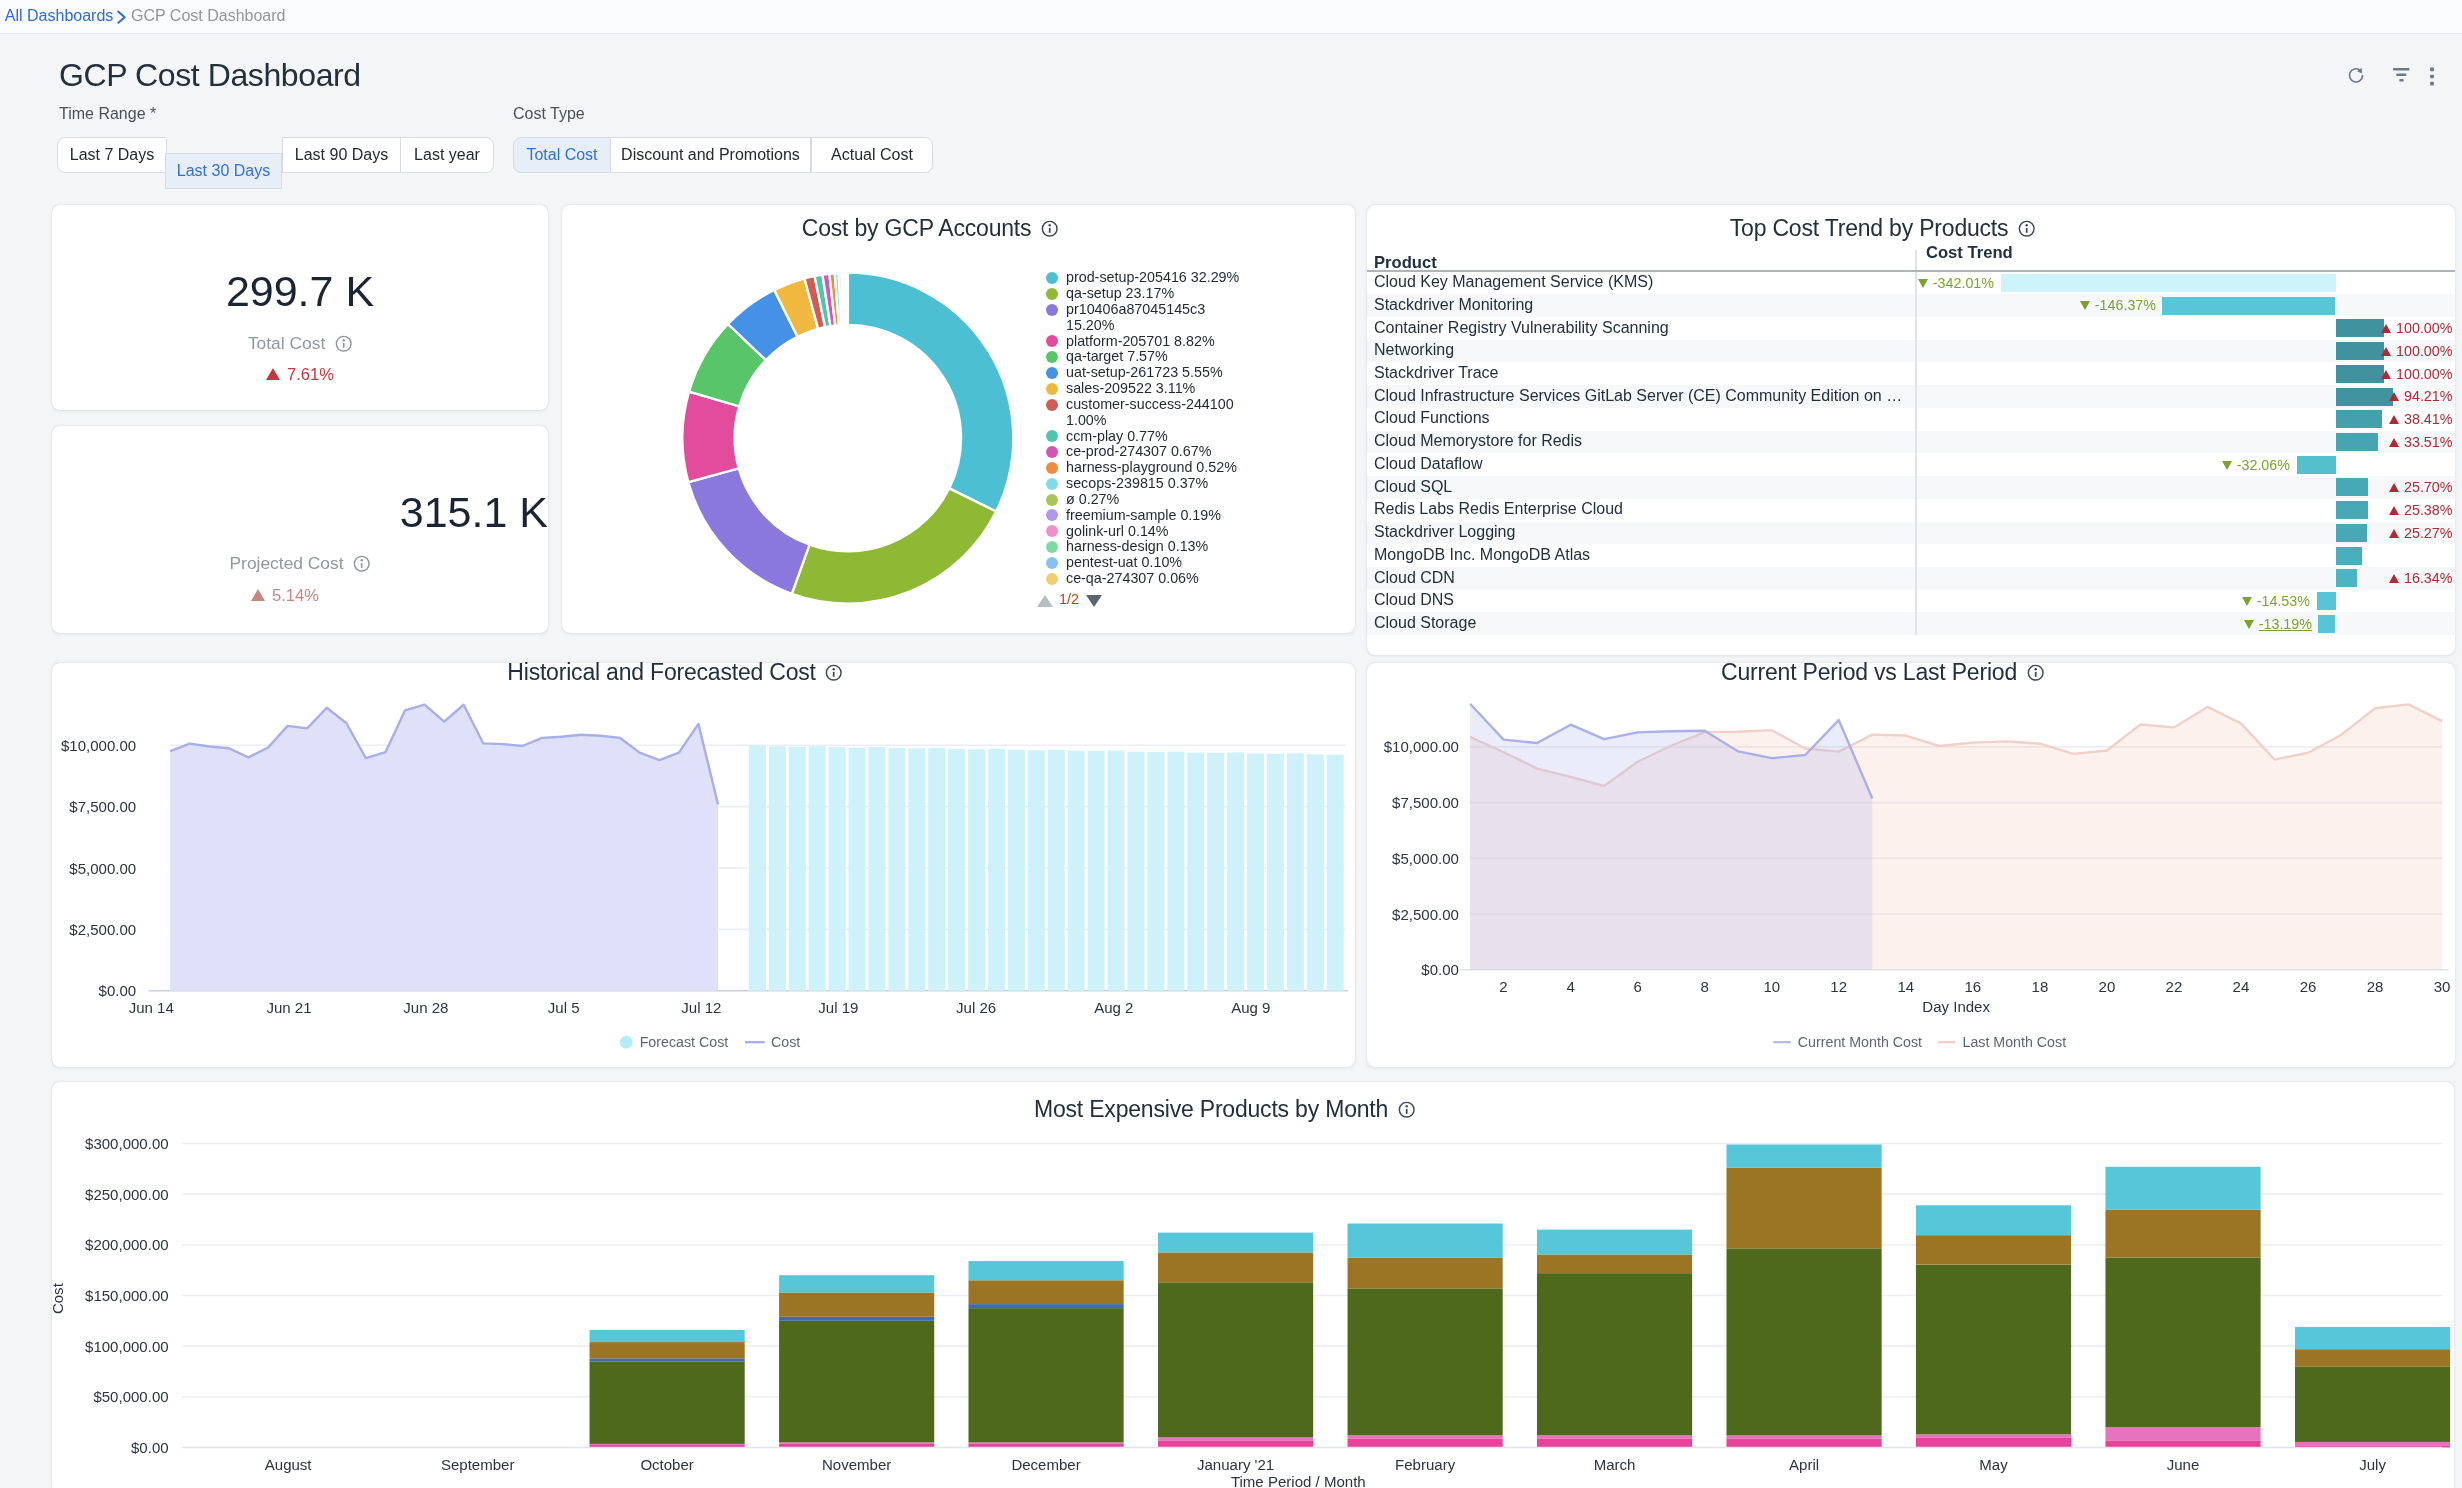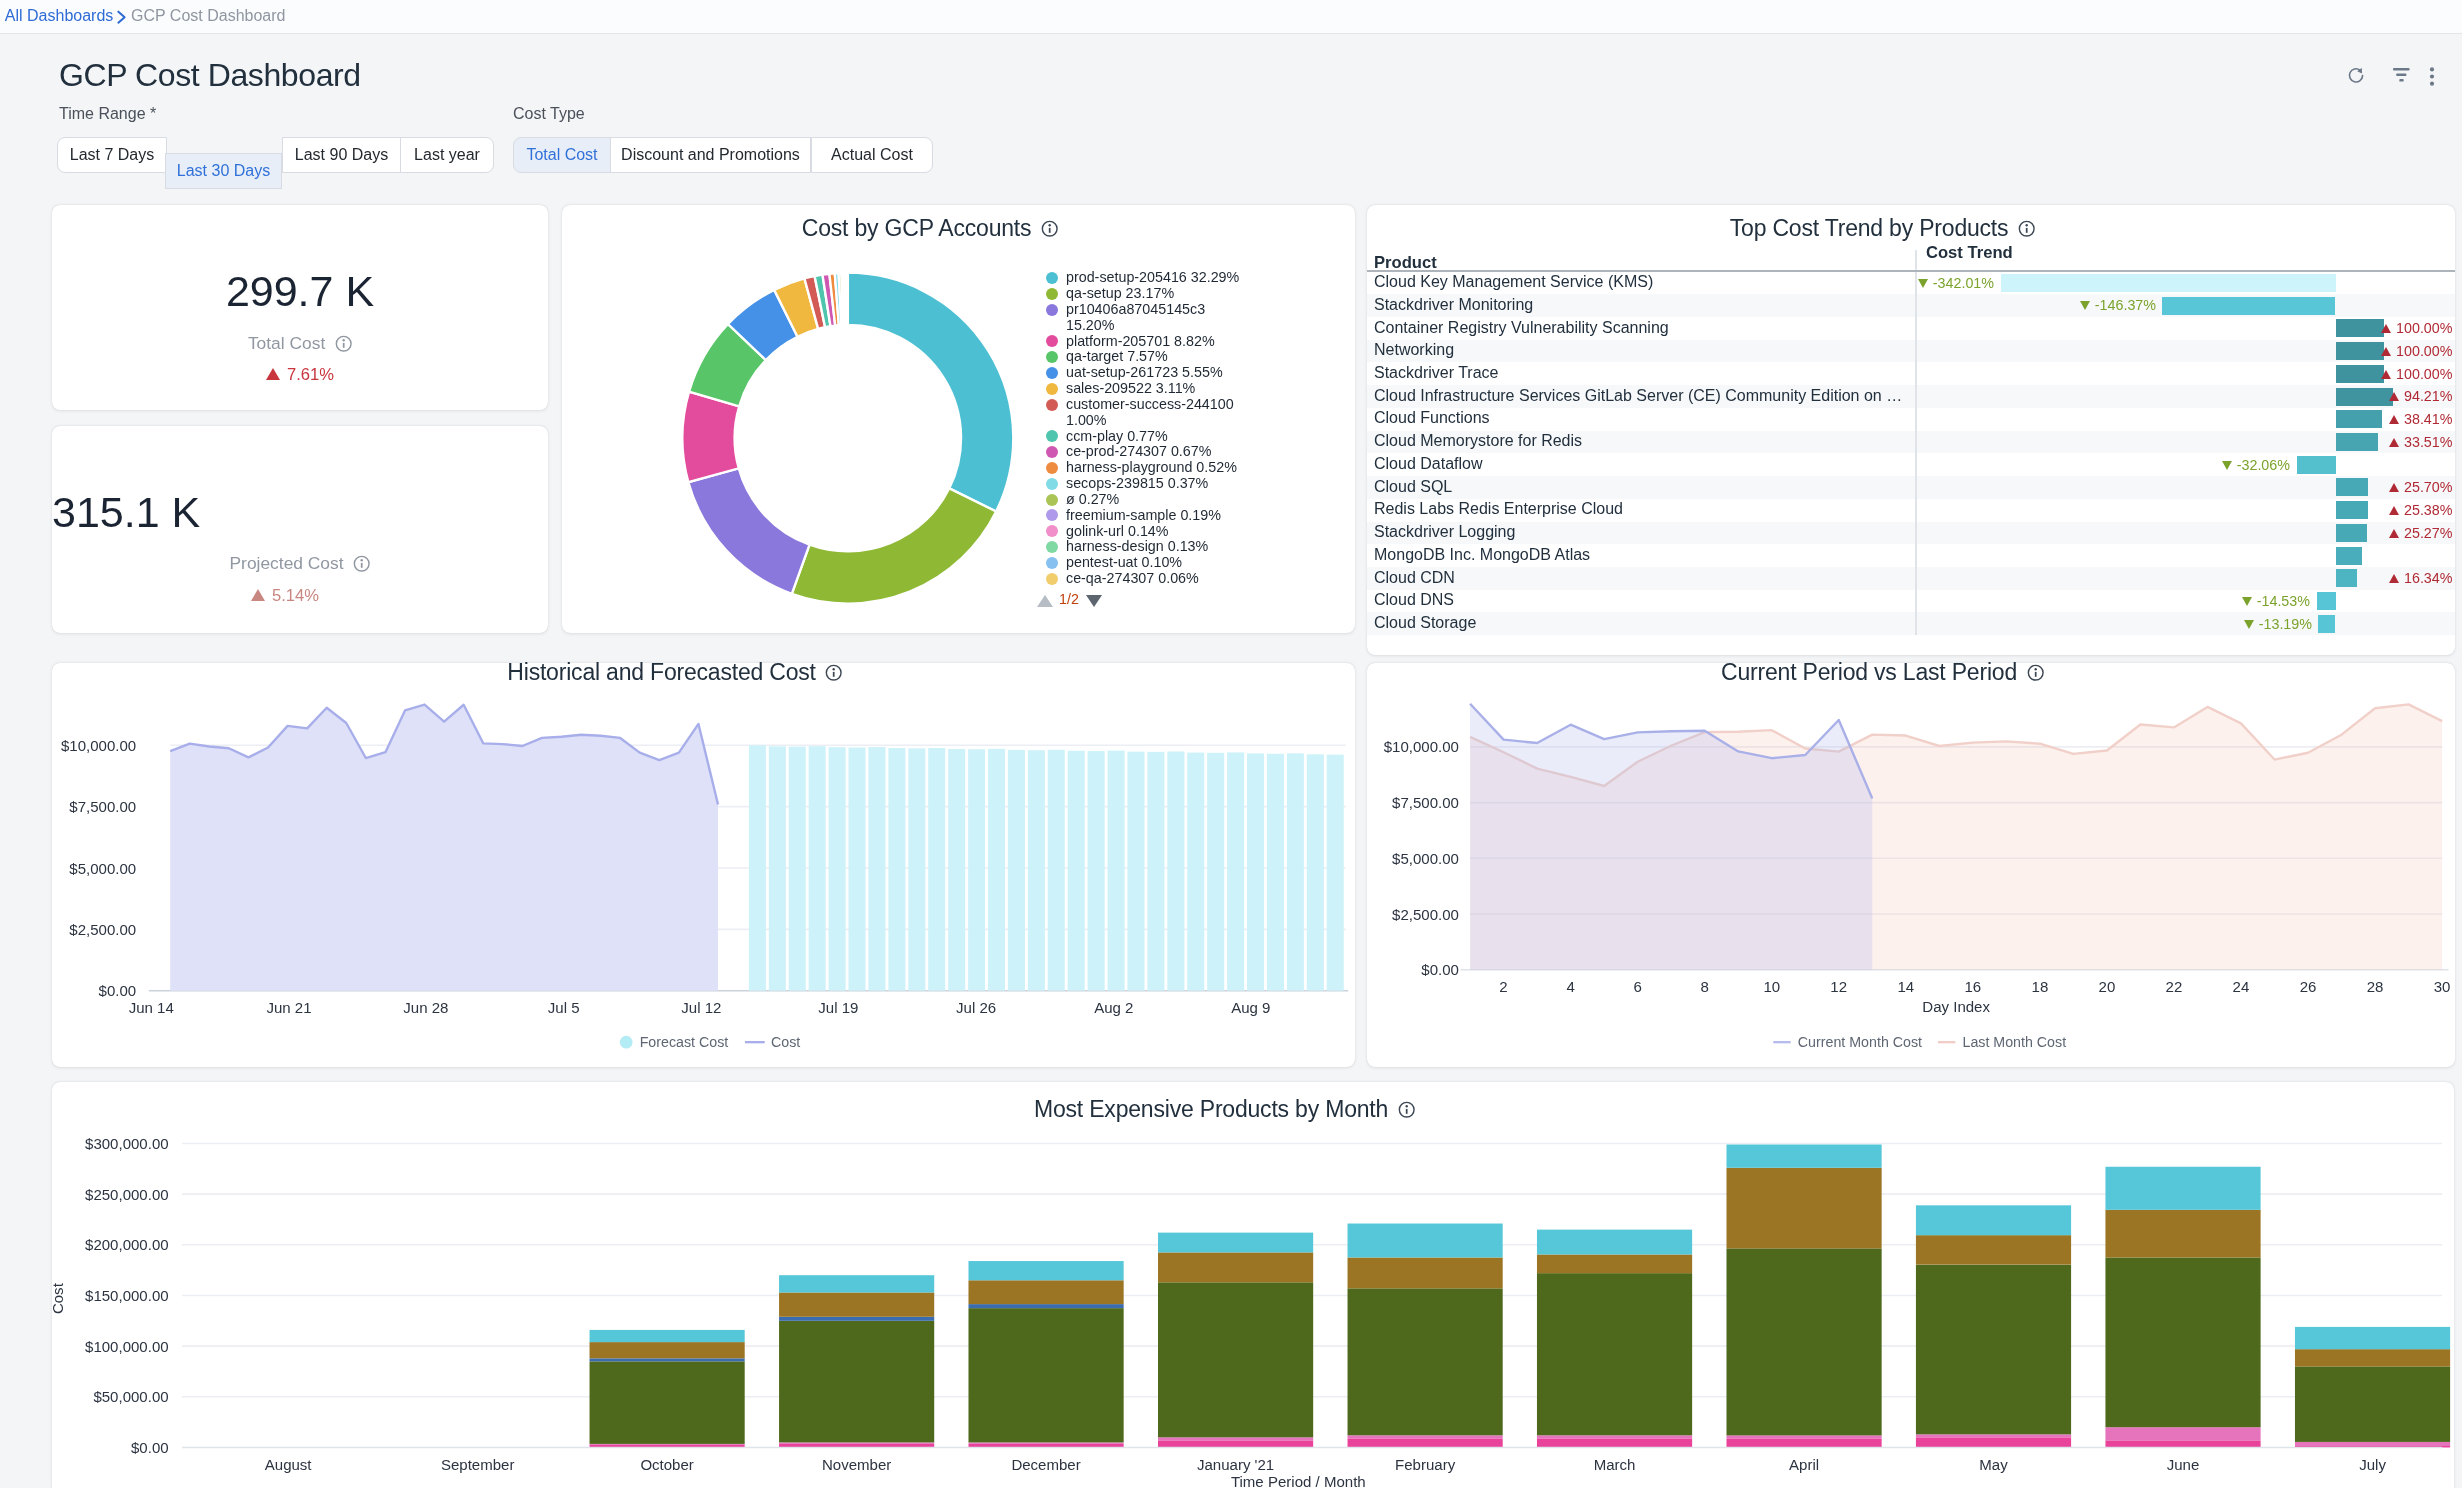--- a/index.html
+++ b/index.html
@@ -61,21 +61,21 @@
 <div class="card" style="left:52px;top:1082px;width:2402px;height:406px;border-radius:8px 8px 0 0;"></div>
 
 <div class="abs" style="left:52px;top:270px;width:496px;text-align:center;font-size:43px;color:#1b2433;line-height:1;">299.7 K</div>
 <div class="abs" style="left:52px;top:333px;width:496px;display:flex;align-items:center;justify-content:center;font-size:17.4px;color:#9097a1;">Total Cost<svg width="17.4" height="17.4" style="flex:0 0 auto;margin-left:9.5px" viewBox="0 0 22 22">
       <circle cx="11" cy="11" r="9.3" fill="none" stroke="#9097a1" stroke-width="1.8"></circle>
       <line x1="11" y1="10" x2="11" y2="16.2" stroke="#9097a1" stroke-width="2.2"></line>
       <circle cx="11" cy="6.6" r="1.5" fill="#9097a1"></circle>
     </svg></div>
 <div class="abs" style="left:52px;top:365px;width:496px;text-align:center;font-size:16.6px;color:#c9353d;"><span style="display:inline-block;width:0;height:0;border-left:7.1px solid transparent;border-right:7.1px solid transparent;border-bottom:12px solid #c9353d;margin-right:7.1px;"></span>7.61%</div>
 
-<div class="abs" style="left:52px;top:491px;width:496px;text-align:left;font-size:43px;color:#1b2433;line-height:1;">315.1 K</div>
+<div class="abs" style="left:52px;top:491px;width:496px;text-align:right;font-size:43px;color:#1b2433;line-height:1;">315.1 K</div>
 <div class="abs" style="left:52px;top:553px;width:496px;display:flex;align-items:center;justify-content:center;font-size:17.4px;color:#9097a1;">Projected Cost<svg width="17.4" height="17.4" style="flex:0 0 auto;margin-left:9.5px" viewBox="0 0 22 22">
       <circle cx="11" cy="11" r="9.3" fill="none" stroke="#9097a1" stroke-width="1.8"></circle>
       <line x1="11" y1="10" x2="11" y2="16.2" stroke="#9097a1" stroke-width="2.2"></line>
       <circle cx="11" cy="6.6" r="1.5" fill="#9097a1"></circle>
     </svg></div>
 <div class="abs" style="left:37px;top:586px;width:496px;text-align:center;font-size:16.6px;color:#c98781;"><span style="display:inline-block;width:0;height:0;border-left:7.1px solid transparent;border-right:7.1px solid transparent;border-bottom:12px solid #c98781;margin-right:7.1px;"></span>5.14%</div>
 
 <div class="ctitle" style="left:562px;top:215px;width:793px;">Cost by GCP Accounts<svg width="17.4" height="17.4" style="flex:0 0 auto;margin-left:9.5px" viewBox="0 0 22 22">
       <circle cx="11" cy="11" r="9.3" fill="none" stroke="#3d4754" stroke-width="1.8"></circle>
       <line x1="11" y1="10" x2="11" y2="16.2" stroke="#3d4754" stroke-width="2.2"></line>
@@ -206,21 +206,21 @@
 <div class="trname" style="top:569px;">Cloud CDN</div>
 <div style="position:absolute;left:2336px;top:569px;width:20.6px;height:18px;background:#4db4c2"></div>
 <div class="trpos" style="top:570px;"><span class="tup"></span>16.34%</div>
 <div style="position:absolute;left:1367px;top:590px;width:1088px;height:23px;background:#ffffff"></div>
 <div class="trname" style="top:591px;">Cloud DNS</div>
 <div style="position:absolute;left:2317px;top:592px;width:19px;height:18px;background:#58c5d6"></div>
 <div class="trneg" style="top:593px;right:152px;"><span class="tdn"></span>-14.53%</div>
 <div style="position:absolute;left:1367px;top:612px;width:1088px;height:23px;background:#f7f8f9"></div>
 <div class="trname" style="top:614px;">Cloud Storage</div>
 <div style="position:absolute;left:2318px;top:615px;width:17.4px;height:18px;background:#58c5d6"></div>
-<div class="trneg" style="top:616px;right:150px;"><span class="tdn"></span>-13.19%</div>
+<div class="trneg" style="top:616px;right:150px;text-decoration:underline;"><span class="tdn"></span>-13.19%</div>
 <div class="abs" style="left:1915px;top:250px;width:1.6px;height:385px;background:#e0e3e8;"></div>
 <div class="abs" style="left:1367px;top:270px;width:1088px;height:1.6px;background:#aeb4bc;"></div>
 
 <div class="ctitle" style="left:52px;top:659px;width:1303px;">Historical and Forecasted Cost<svg width="17.4" height="17.4" style="flex:0 0 auto;margin-left:9.5px" viewBox="0 0 22 22">
       <circle cx="11" cy="11" r="9.3" fill="none" stroke="#3d4754" stroke-width="1.8"></circle>
       <line x1="11" y1="10" x2="11" y2="16.2" stroke="#3d4754" stroke-width="2.2"></line>
       <circle cx="11" cy="6.6" r="1.5" fill="#3d4754"></circle>
     </svg></div>
 <svg class="abs" width="2462" height="1489" viewBox="0 0 3110 1880">
 <line x1="215" y1="941" x2="1700" y2="941" stroke="#eceef3" stroke-width="2"></line>

